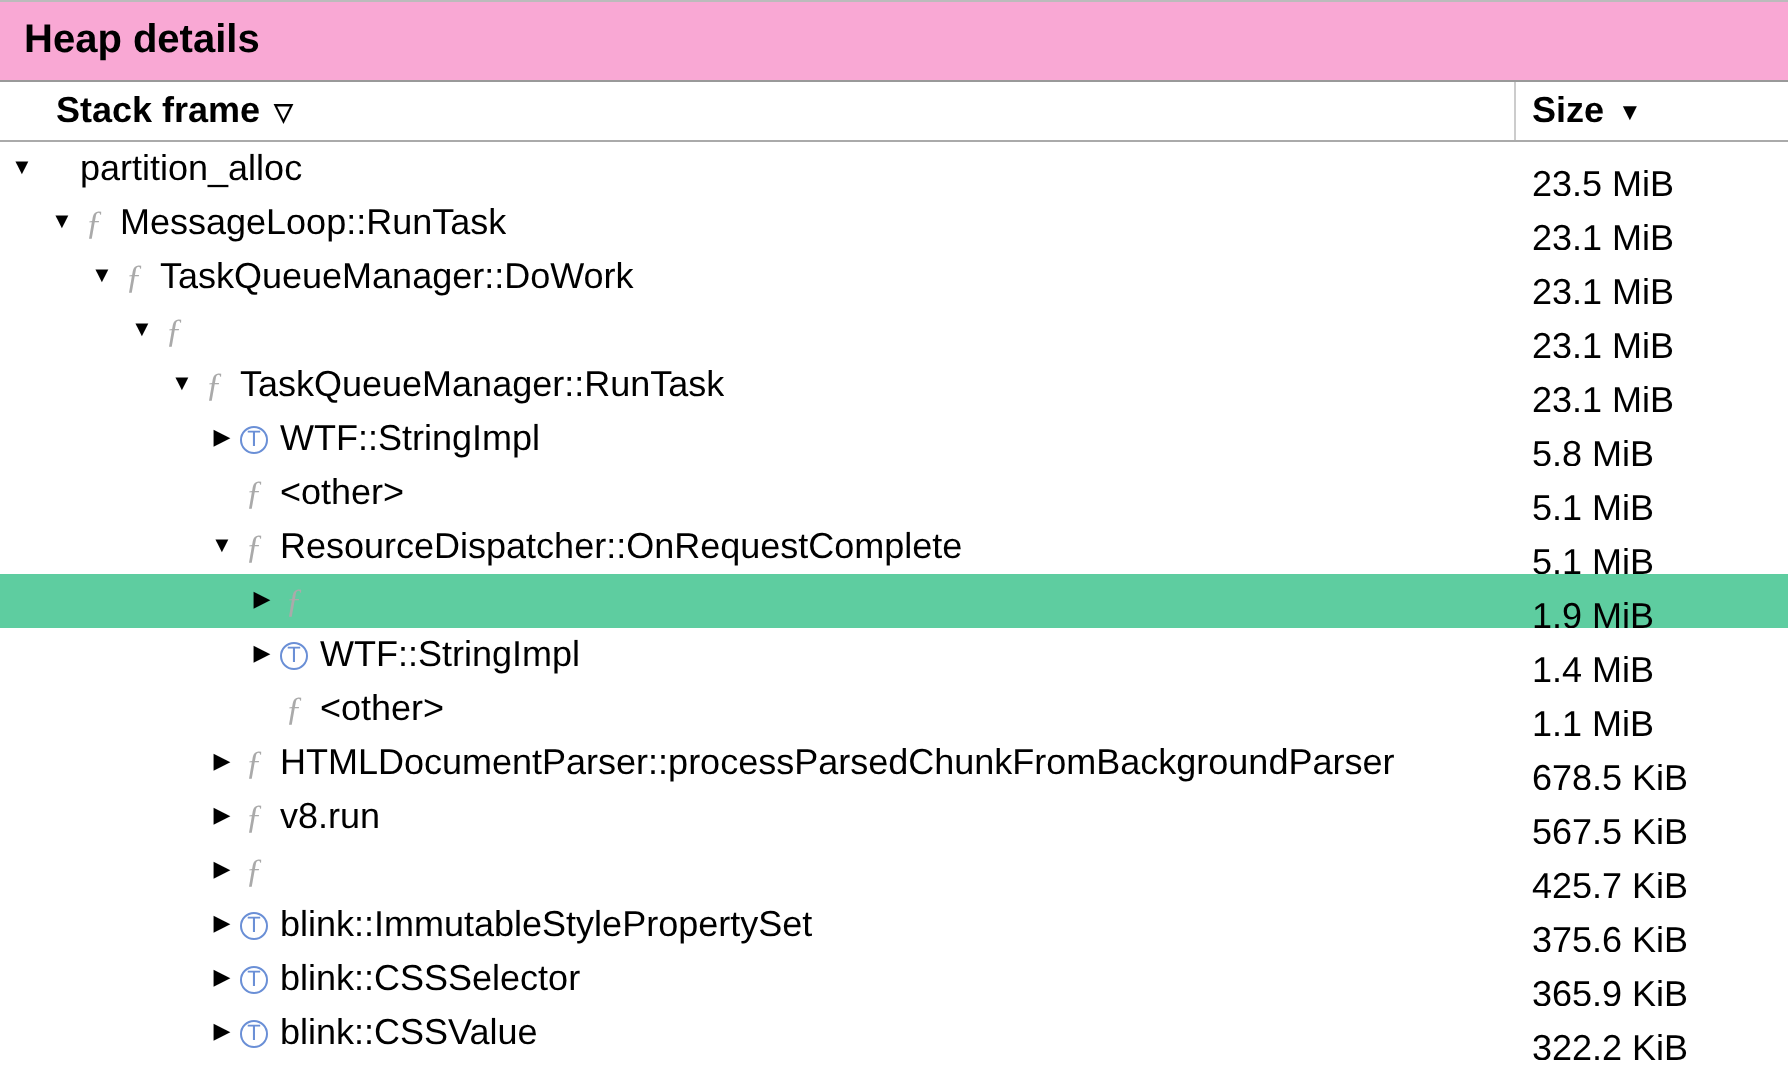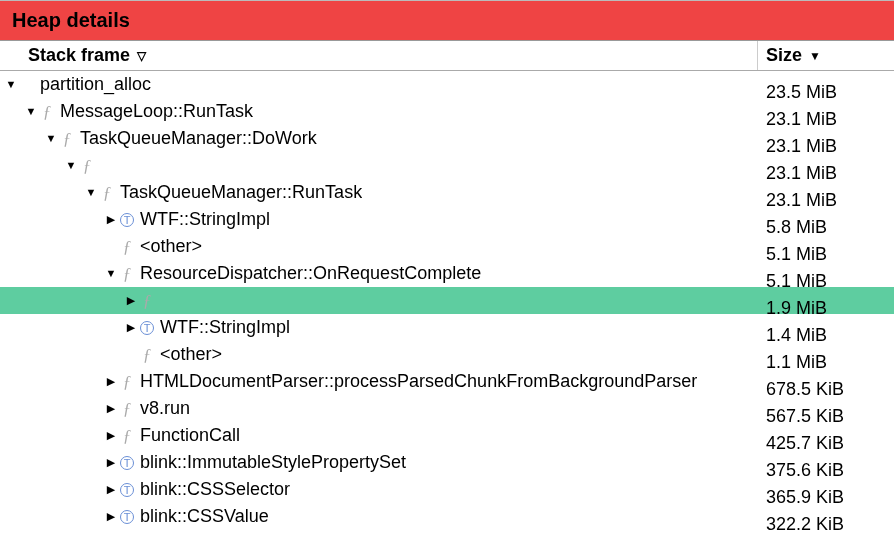--- a/index.html
+++ b/index.html
@@ -6,21 +6,21 @@
   html, body {
     margin: 0; padding: 0;
     font-family: Arial, Helvetica, sans-serif;
     font-size: 18px;
     color: #000;
     background: #fff;
     width: 894px;
   }
   .panel { width: 894px; }
   .panel-header {
-    background: #ef4444;
+    background: #f9a8d4;
     border-top: 1px solid #bbb;
     border-bottom: 1px solid #999;
     padding: 8px 12px;
     font-weight: bold;
     font-size: 20px;
   }
   .col-headers {
     display: flex;
     border-bottom: 1px solid #aaa;
     font-weight: bold;
@@ -236,21 +236,20 @@
           <span class="icon func">ƒ</span>
           <span class="label">v8.run</span>
         </div>
         <div class="size-cell">567.5 KiB</div>
       </div>
       <div class="row">
         <div class="frame-cell">
           <span class="indent" style="width: 104px;"></span>
           <span class="disclosure">▶</span>
           <span class="icon func">ƒ</span>
-          <span class="label">FunctionCall</span>
         </div>
         <div class="size-cell">425.7 KiB</div>
       </div>
       <div class="row">
         <div class="frame-cell">
           <span class="indent" style="width: 104px;"></span>
           <span class="disclosure">▶</span>
           <span class="icon type">
             <span class="circle-t">T</span>
           </span>

